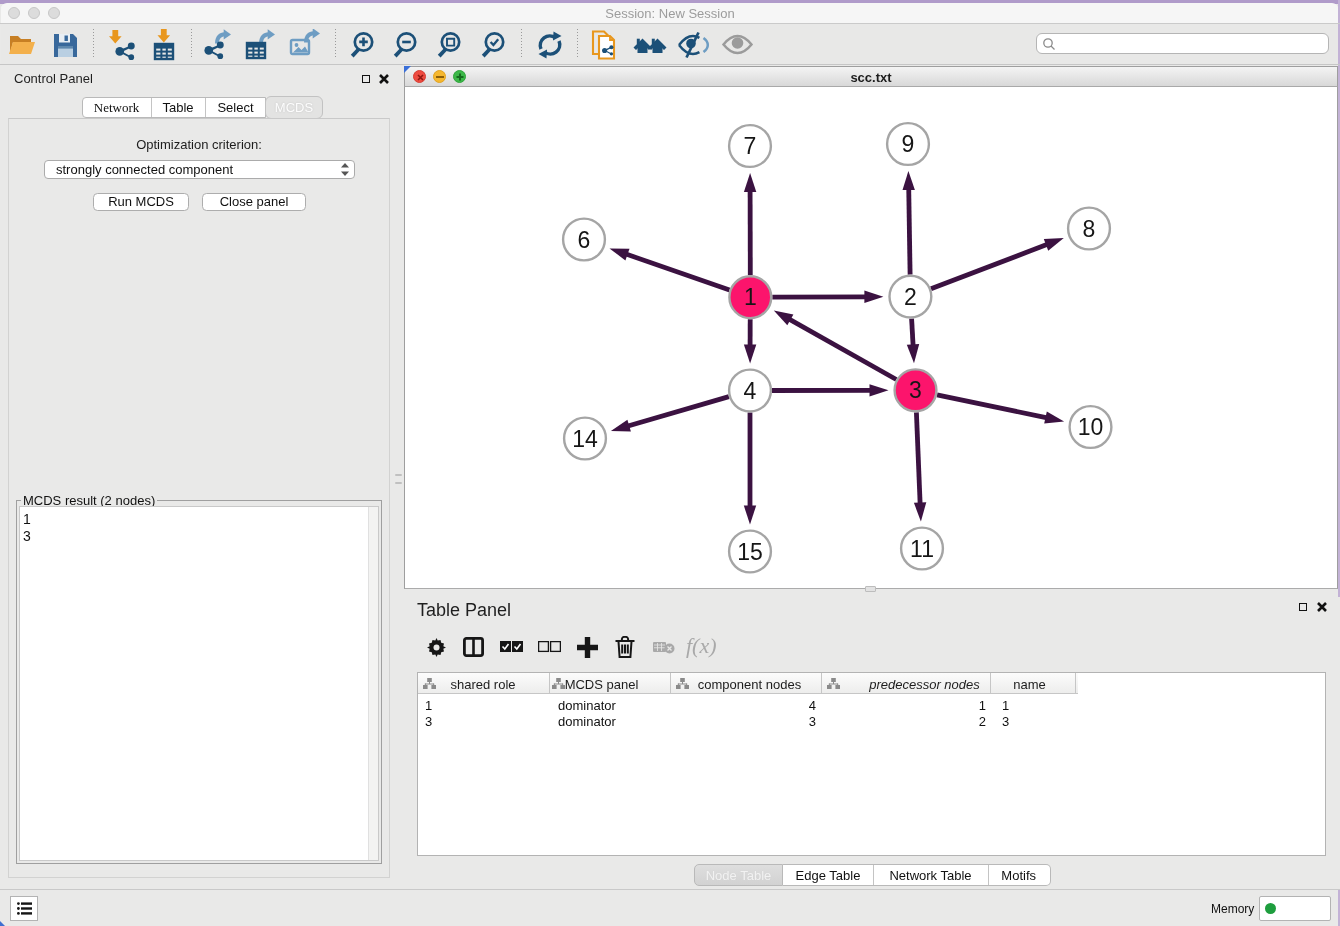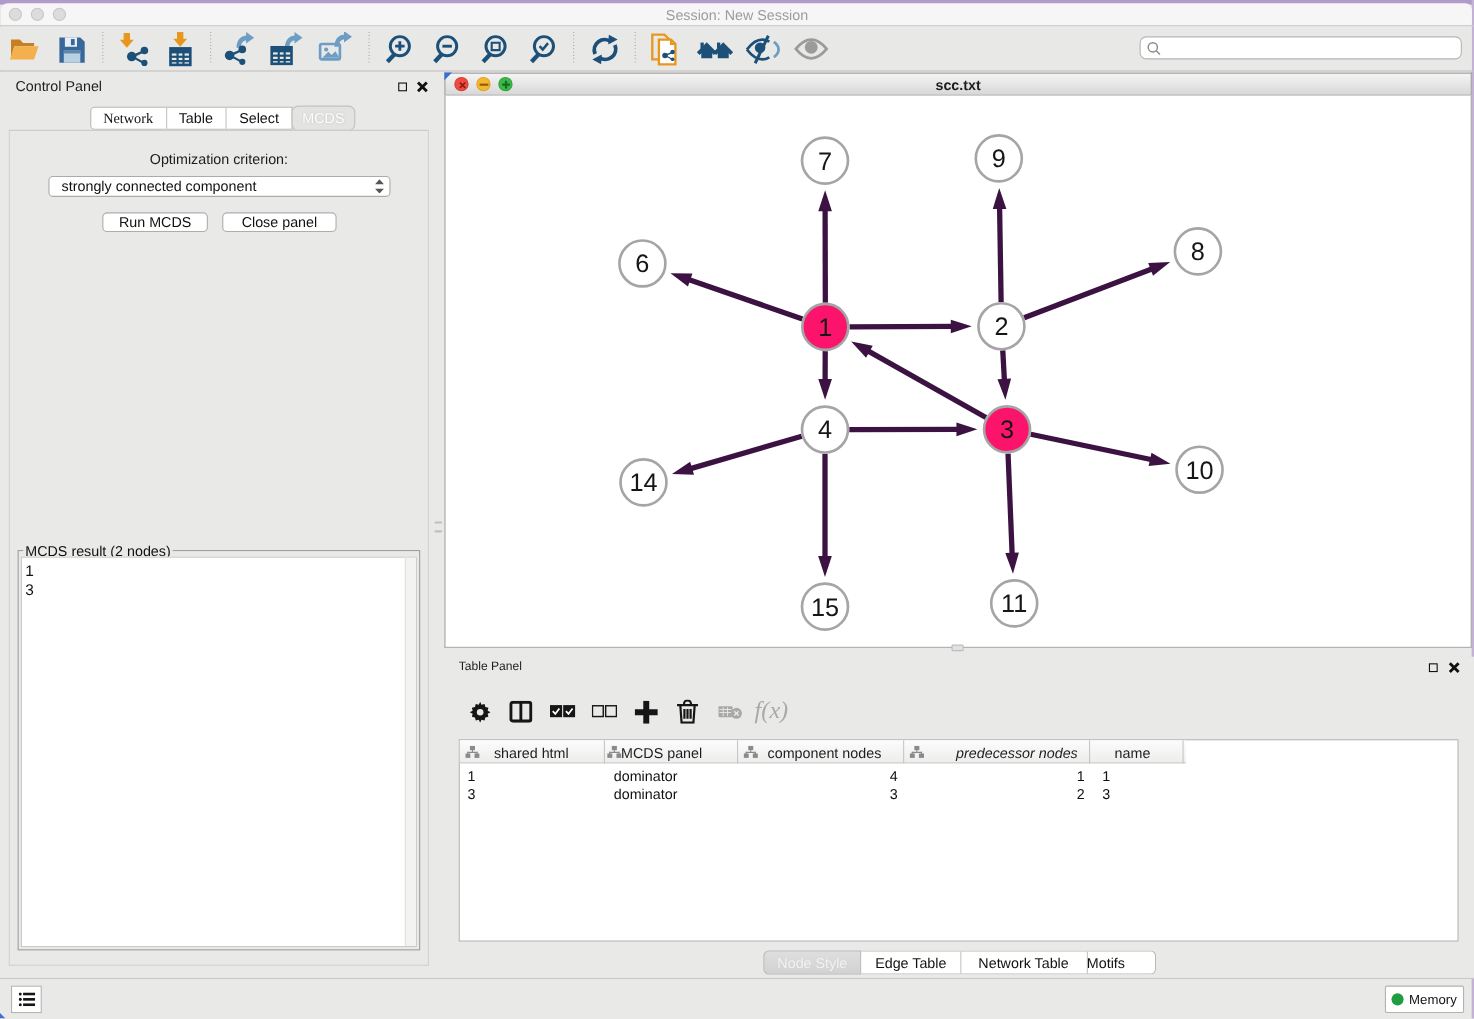--- a/index.html
+++ b/index.html
@@ -439,21 +439,21 @@
       <text x="922.0" y="556.6" text-anchor="middle" font-size="23" fill="#161616">11</text>
       <circle cx="585.0" cy="438.5" r="20.9" fill="#ffffff" stroke="#a5a5a5" stroke-width="2.4"></circle>
       <text x="585.0" y="446.6" text-anchor="middle" font-size="23" fill="#161616">14</text>
       <circle cx="750.0" cy="551.5" r="20.9" fill="#ffffff" stroke="#a5a5a5" stroke-width="2.4"></circle>
       <text x="750.0" y="559.6" text-anchor="middle" font-size="23" fill="#161616">15</text>
     </g>
   </svg>
 
 
 <div class="abs" style="left:404px;top:597px;width:936px;height:292px;background:#e9e9e8;"></div>
-<div class="abs" style="left:417px;top:600px;font-size:11px;color:#1f1f1f;">Table Panel</div>
+<div class="abs" style="left:417px;top:600px;font-size:18px;color:#1f1f1f;">Table Panel</div>
 <div class="abs" style="left:1299px;top:603px;width:8px;height:8px;border:1.5px solid #111;"></div>
 <svg class="abs" style="left:1316px;top:601px;" width="12" height="12" viewBox="0 0 12 12">
     <path d="M2 2 10 10M10 2 2 10" stroke="#111" stroke-width="2.6"></path>
   </svg>
 
 
 <svg class="abs" style="left:427px;top:638px;" width="19" height="19" viewBox="0 0 19 19">
     <path fill="#161616" d="M9.5 0l1.2 2.6 2.8-.7.7 2.8 2.8.7-.7 2.8L19 9.5l-2.7 1.3.7 2.8-2.8.7-.7 2.8-2.8-.7L9.5 19l-1.2-2.6-2.8.7-.7-2.8-2.8-.7.7-2.8L0 9.5l2.7-1.3-.7-2.8 2.8-.7.7-2.8 2.8.7Z"></path>
     <circle cx="9.5" cy="9.5" r="3" fill="#e9e9e8"></circle>
   </svg>
@@ -498,21 +498,21 @@
 <div class="abs" style="left:686px;top:633px;font-family:'Liberation Serif',serif;font-style:italic;font-size:22px;color:#a9a9a9;">f(x)</div>
 
 
 <div class="abs" style="left:417px;top:672px;width:909px;height:184px;background:#fff;border:1px solid #b3b3b3;"></div>
 <div class="abs" style="left:418px;top:673px;width:660px;height:21px;background:linear-gradient(#fcfcfc,#ededec);border-bottom:1px solid #c6c6c6;"></div>
 <div class="abs" style="left:549px;top:673px;width:1px;height:21px;background:#c6c6c6;"></div>
 <div class="abs" style="left:670px;top:673px;width:1px;height:21px;background:#c6c6c6;"></div>
 <div class="abs" style="left:821px;top:673px;width:1px;height:21px;background:#c6c6c6;"></div>
 <div class="abs" style="left:990px;top:673px;width:1px;height:21px;background:#c6c6c6;"></div>
 <div class="abs" style="left:1075px;top:673px;width:1px;height:21px;background:#c6c6c6;"></div>
-<div class="abs" style="left:417px;top:677px;width:132px;text-align:center;font-size:13px;color:#1d1d1d;"><span style="position:relative;left:0px;">shared html</span></div>
+<div class="abs" style="left:417px;top:677px;width:132px;text-align:center;font-size:13px;color:#1d1d1d;"><span style="position:relative;left:0px;">shared role</span></div>
 <div class="abs" style="left:549px;top:677px;width:121px;text-align:center;font-size:13px;color:#1d1d1d;"><span style="position:relative;left:-8px;">MCDS panel</span></div>
 <div class="abs" style="left:670px;top:677px;width:151px;text-align:center;font-size:13px;color:#1d1d1d;"><span style="position:relative;left:4px;">component nodes</span></div>
 <div class="abs" style="left:821px;top:677px;width:169px;text-align:center;font-size:13px;color:#1d1d1d;"><span style="position:relative;left:19px;font-style:italic;">predecessor nodes</span></div>
 <div class="abs" style="left:990px;top:677px;width:85px;text-align:center;font-size:13px;color:#1d1d1d;"><span style="position:relative;left:-3px;">name</span></div>
 <svg class="abs" style="left:423px;top:678px;" width="13" height="12" viewBox="0 0 13 12">
     <g fill="#8a8a8a">
       <rect x="4.2" y="0" width="4.6" height="4"></rect>
       <rect x="0" y="7" width="4.6" height="4"></rect>
       <rect x="8.4" y="7" width="4.6" height="4"></rect>
       <path d="M6 3h1v3H6Z"></path>
@@ -561,37 +561,37 @@
 <div class="abs" style="left:886px;top:698px;width:100px;text-align:right;font-size:13px;color:#111;">1</div>
 <div class="abs" style="left:1002px;top:698px;font-size:13px;color:#111;">1</div>
 <div class="abs" style="left:425px;top:714px;font-size:13px;color:#111;">3</div>
 <div class="abs" style="left:558px;top:714px;font-size:13px;color:#111;">dominator</div>
 <div class="abs" style="left:716px;top:714px;width:100px;text-align:right;font-size:13px;color:#111;">3</div>
 <div class="abs" style="left:886px;top:714px;width:100px;text-align:right;font-size:13px;color:#111;">2</div>
 <div class="abs" style="left:1002px;top:714px;font-size:13px;color:#111;">3</div>
 
 
 <div class="abs" style="left:694px;top:864px;width:89px;height:22px;background:linear-gradient(#dedede,#d2d2d2);border:1px solid #b9b9b9;border-radius:5px 0 0 5px;"></div>
-<div class="abs" style="left:694px;top:868px;width:89px;text-align:center;font-size:13px;color:#f2f2f2;text-shadow:0 0 1px #cfcfcf;">Node Style</div>
+<div class="abs" style="left:694px;top:868px;width:89px;text-align:center;font-size:13px;color:#f2f2f2;text-shadow:0 0 1px #cfcfcf;">Node Table</div>
 <div class="abs" style="left:783px;top:864px;width:268px;height:22px;background:#fff;border:1px solid #b9b9b9;border-left:none;border-radius:0 5px 5px 0;"></div>
 <div class="abs" style="left:873px;top:865px;width:1px;height:20px;background:#c4c4c4;"></div>
 <div class="abs" style="left:988px;top:865px;width:1px;height:20px;background:#c4c4c4;"></div>
 <div class="abs" style="left:783px;top:868px;width:90px;text-align:center;font-size:13px;color:#111;">Edge Table</div>
 <div class="abs" style="left:873px;top:868px;width:115px;text-align:center;font-size:13px;color:#111;">Network Table</div>
-<div class="abs" style="left:988px;top:868px;width:48px;text-align:left;font-size:13px;color:#111;">Motifs</div>
+<div class="abs" style="left:988px;top:868px;width:48px;text-align:right;font-size:13px;color:#111;">Motifs</div>
 
 
 <div class="hl" style="left:0;top:889px;width:1340px;background:#c9c9c9;"></div>
 <div class="abs" style="left:10px;top:896px;width:28px;height:25px;background:#fff;border:1px solid #b3b3b3;"></div>
 <svg class="abs" style="left:17px;top:902px;" width="15" height="13" viewBox="0 0 15 13">
     <g fill="#161616">
       <circle cx="1.4" cy="1.6" r="1.4"></circle>
       <rect x="4" y="0.4" width="11" height="2.4"></rect>
       <circle cx="1.4" cy="6.5" r="1.4"></circle>
       <rect x="4" y="5.3" width="11" height="2.4"></rect>
       <circle cx="1.4" cy="11.4" r="1.4"></circle>
       <rect x="4" y="10.2" width="11" height="2.4"></rect>
     </g>
   </svg>
 <div class="abs" style="left:1259px;top:896px;width:72px;height:25px;background:#fff;border:1px solid #b3b3b3;border-radius:2px;"></div>
 <div class="abs" style="left:1265px;top:903px;width:11px;height:11px;border-radius:50%;background:#1e9e3e;"></div>
-<div class="abs" style="left:1281px;top:902px;font-size:12px;color:#111;">Memory</div>
+<div class="abs" style="left:1211px;top:902px;font-size:12px;color:#111;">Memory</div>
 <div class="abs" style="left:0;bottom:0;width:0;height:0;border-left:5px solid #3f6fd0;border-top:5px solid transparent;"></div>
 
 </body></html>

